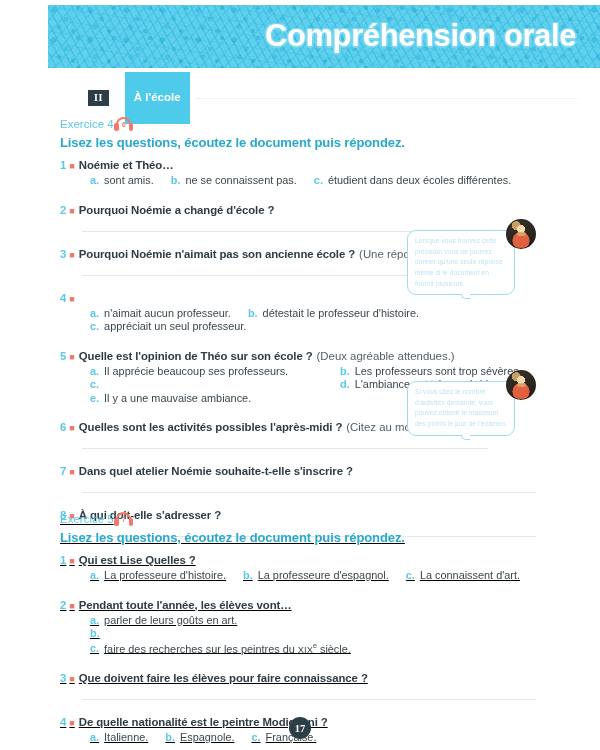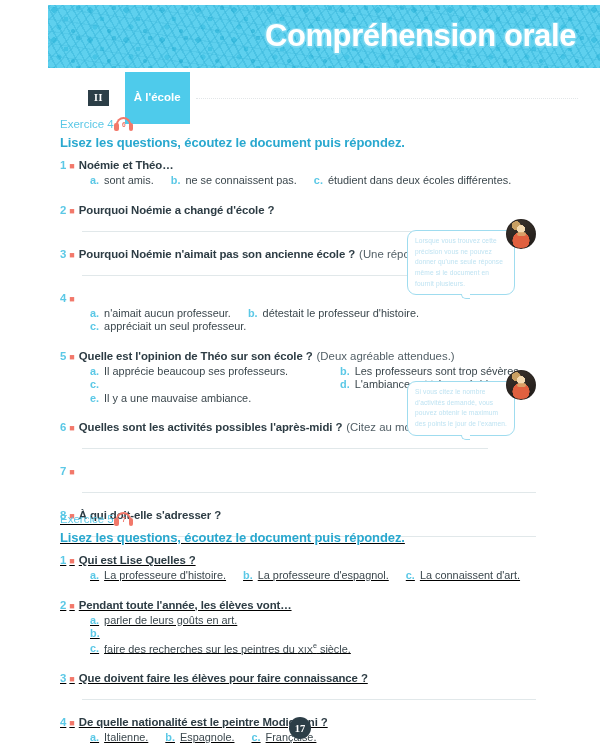--- a/index.html
+++ b/index.html
@@ -299,20 +299,21 @@
       <span class="q-note" style="margin-left:4px;">(Citez au moins trois activités.)</span>
     </div>
     <div class="aline short"></div>
   </div>
   <div class="sp"></div>
 
   <div class="q">
     <div class="q-head">
       <span class="q-num">7</span>
       <span class="q-dot">■</span>
+      <span class="q-text">Dans quel atelier Noémie souhaite-t-elle s'inscrire ?</span>
     </div>
     <div class="aline"></div>
   </div>
   <div class="sp"></div>
 
   <div class="q">
     <div class="q-head">
       <span class="q-num">8</span>
       <span class="q-dot">■</span>
       <span class="q-text">À qui doit-elle s'adresser ?</span>

